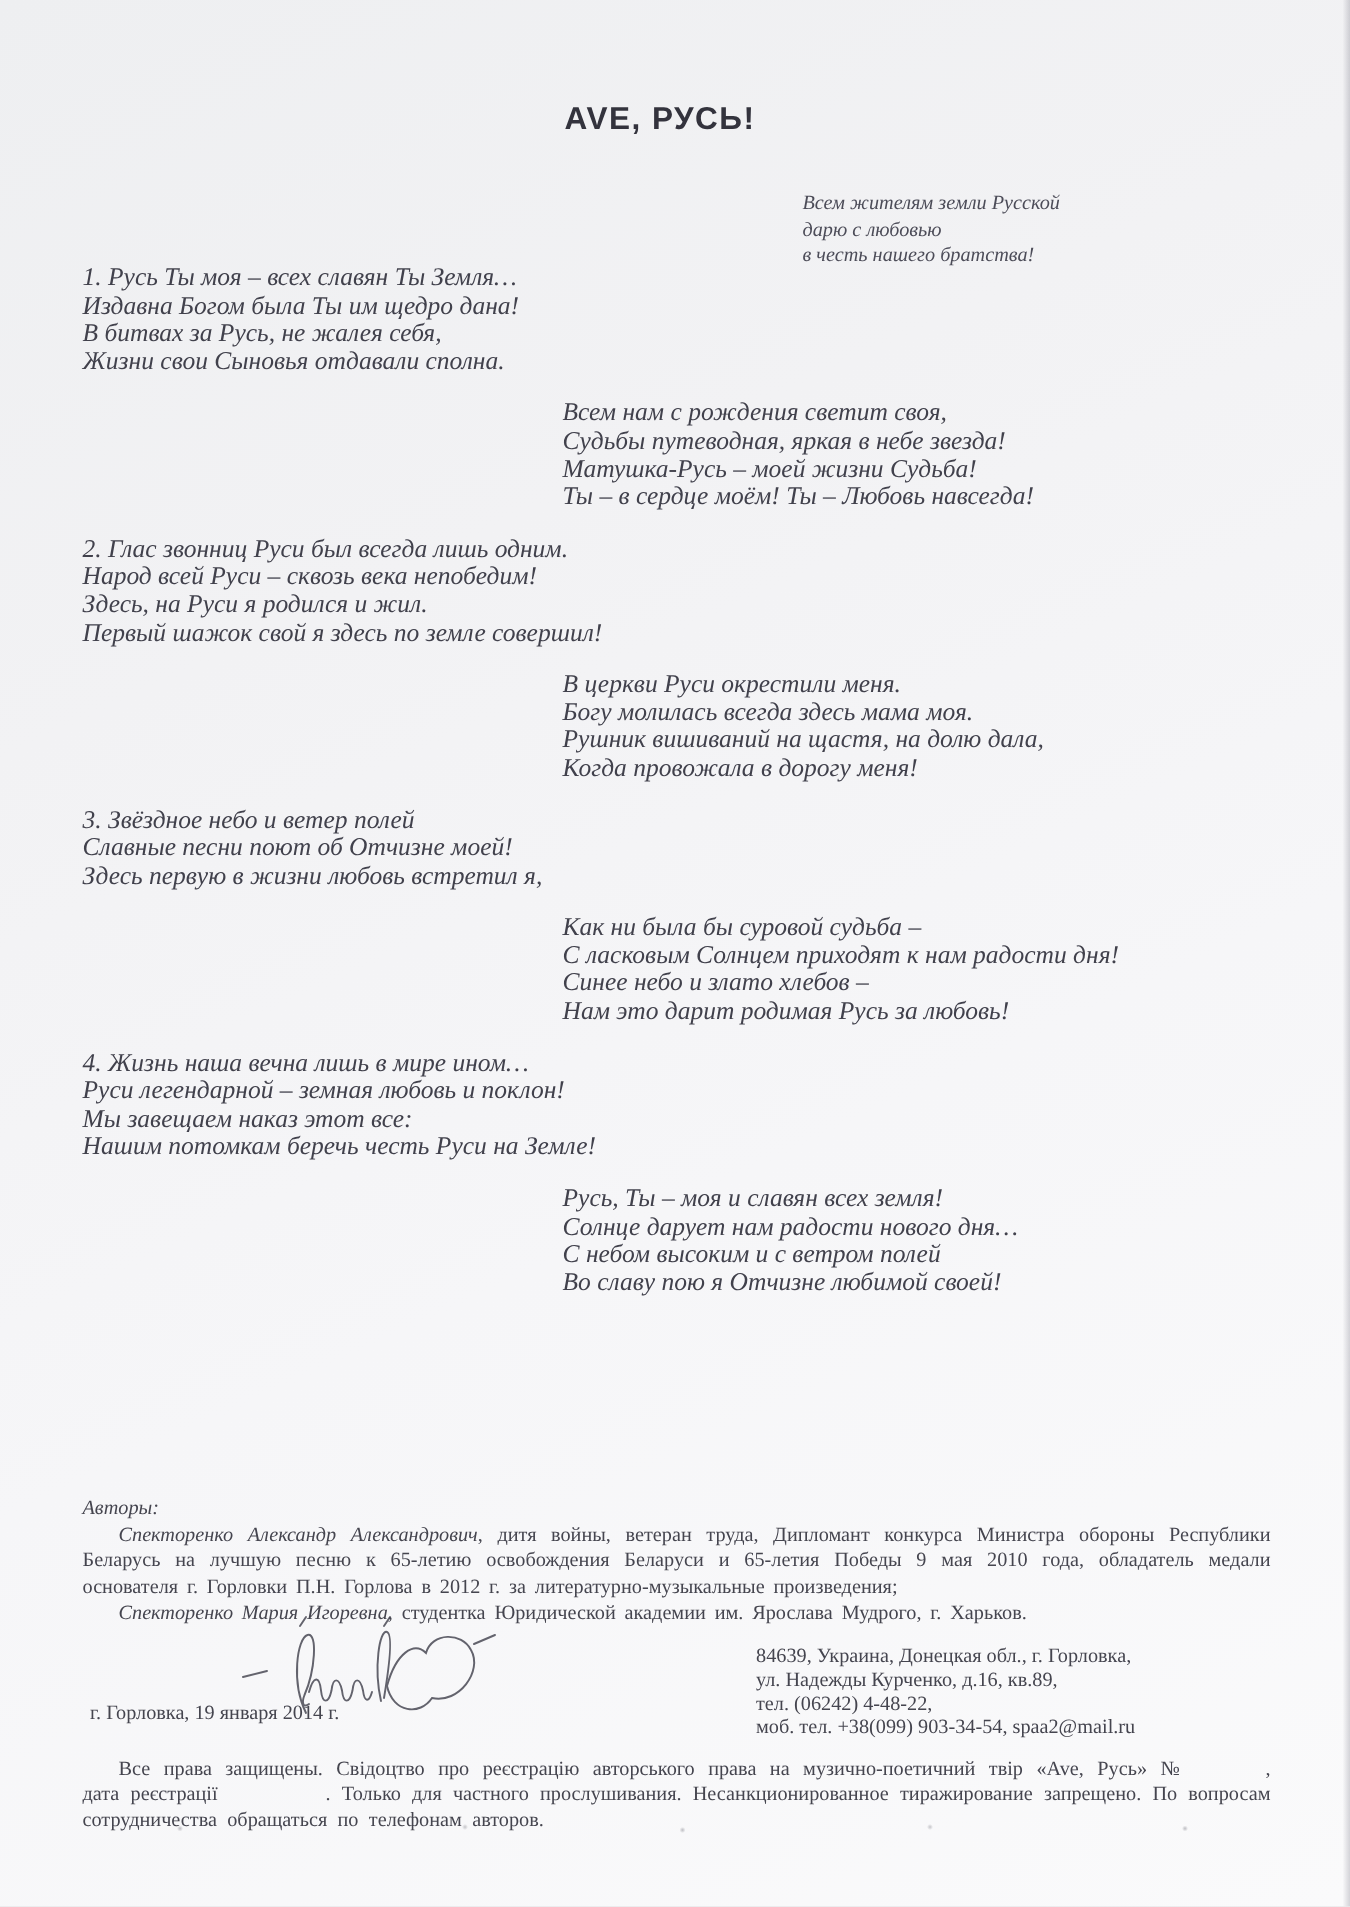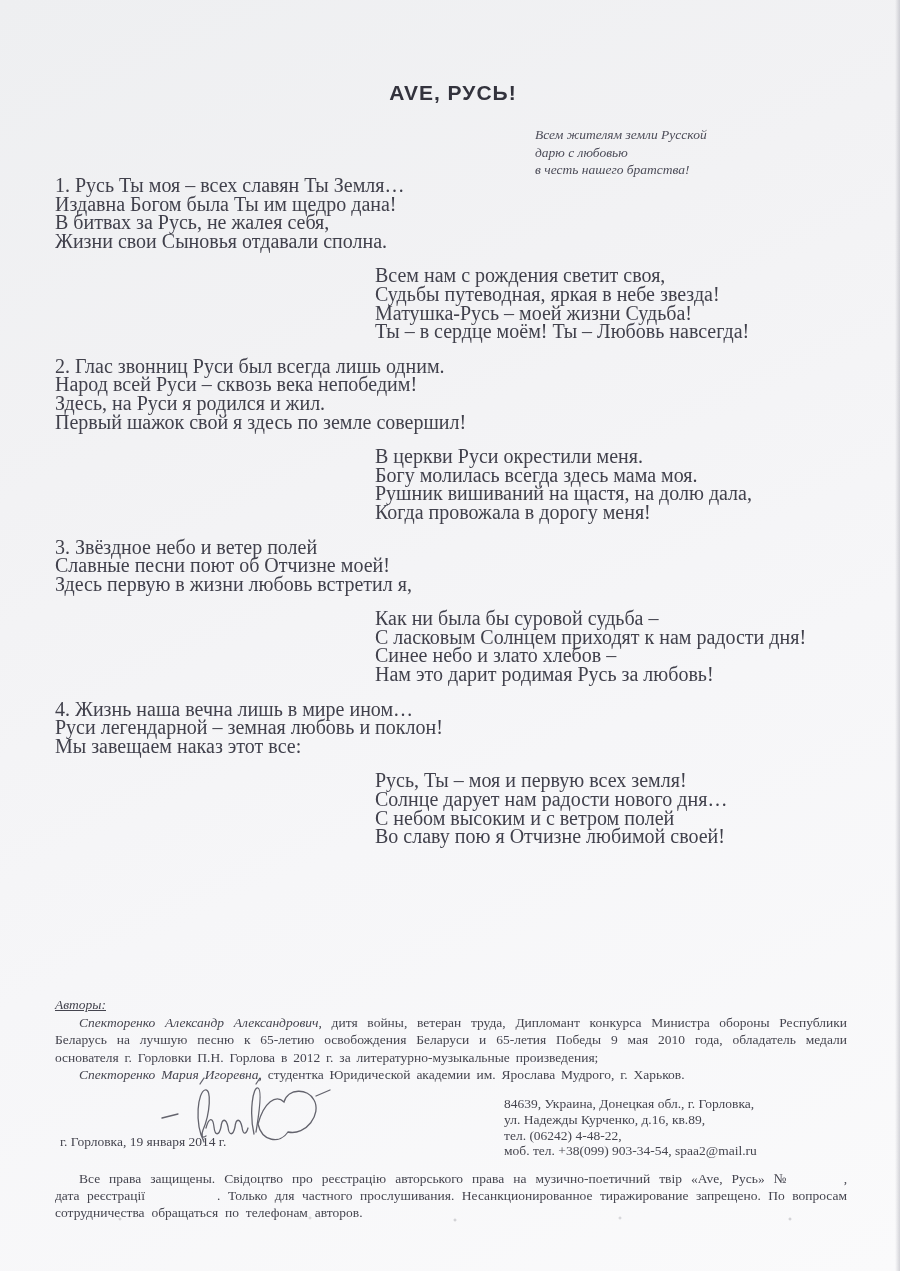--- a/index.html
+++ b/index.html
@@ -11,45 +11,46 @@
   .paper{
     position:relative;width:900px;height:1271px;
     background:linear-gradient(155deg,#eeeff1 0%,#f2f2f4 30%,#f6f6f8 60%,#fafafb 100%);
     color:#41414c;
   }
   .scan-edge{
     position:absolute;right:0;top:0;bottom:0;width:5px;
     background:linear-gradient(to right,rgba(255,255,255,0),rgba(110,110,125,0.28));
   }
   .title{
-    position:absolute;top:68px;left:0;width:880px;margin:13px;
+    position:absolute;top:68px;left:0;width:880px;margin:0;
     text-align:center;
     font-family:"Liberation Sans", sans-serif;
     font-size:21px;font-weight:bold;letter-spacing:1px;
     color:#33333d;
   }
   .epigraph{
     position:absolute;left:535px;top:110px;
     font-style:italic;font-size:13.5px;line-height:17.5px;
     color:#4c4c58;
     margin-top:16px;
   }
   .poem{
     position:absolute;left:55px;top:176px;width:790px;
-    font-size:20px;line-height:18.6px;
+    font-size:17px;line-height:18.6px;
     color:#41414c;
+    font-style:italic;
   }
   .stanza{margin:0 0 16px 0;}
   .stanza.chorus{margin-left:320px;}
   .authors{
     position:absolute;left:55px;top:996px;width:792px;
     font-size:13.5px;line-height:17.2px;color:#45454f;
   }
   .authors-heading{
-    text-decoration:underline;font-style:italic;margin-bottom:1px;
+    font-style:italic;margin-bottom:1px;
   }
   .author-entry{
     margin:0;text-indent:24px;text-align:justify;word-spacing:2.5px;
   }
   .signature{
     position:absolute;left:158px;top:1076px;
   }
   .place-date{
     position:absolute;left:60px;top:1134px;
     font-size:13.5px;color:#45454f;
@@ -122,23 +123,24 @@
       <div class="stanza chorus">
         <div class="line">Как ни была бы суровой судьба –</div>
         <div class="line">С ласковым Солнцем приходят к нам радости дня!</div>
         <div class="line">Синее небо и злато хлебов –</div>
         <div class="line">Нам это дарит родимая Русь за любовь!</div>
       </div>
       <div class="stanza verse">
         <div class="line">4. Жизнь наша вечна лишь в мире ином…</div>
         <div class="line">Руси легендарной – земная любовь и поклон!</div>
         <div class="line">Мы завещаем наказ этот все:</div>
+        <div class="line">Нашим потомкам беречь честь Руси на Земле!</div>
       </div>
       <div class="stanza chorus">
-        <div class="line">Русь, Ты – моя и первую всех земля!</div>
+        <div class="line">Русь, Ты – моя и славян всех земля!</div>
         <div class="line">Солнце дарует нам радости нового дня…</div>
         <div class="line">С небом высоким и с ветром полей</div>
         <div class="line">Во славу пою я Отчизне любимой своей!</div>
       </div>
     </div>
 
   <div class="authors">
     <div class="authors-heading">Авторы:</div>
     <div>
         <p class="author-entry"><i class="author-name">Спекторенко Александр Александрович</i><span class="author-desc">, дитя войны, ветеран труда, Дипломант конкурса Министра обороны Республики Беларусь на лучшую песню к 65-летию освобождения Беларуси и 65-летия Победы 9 мая 2010 года, обладатель медали основателя г. Горловки П.Н. Горлова в 2012 г. за литературно-музыкальные произведения;</span></p>

